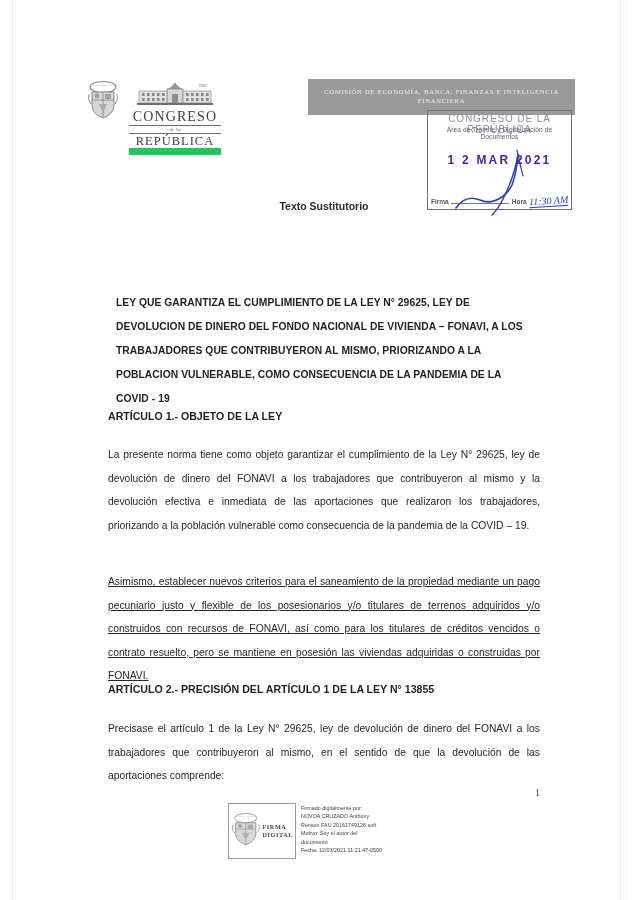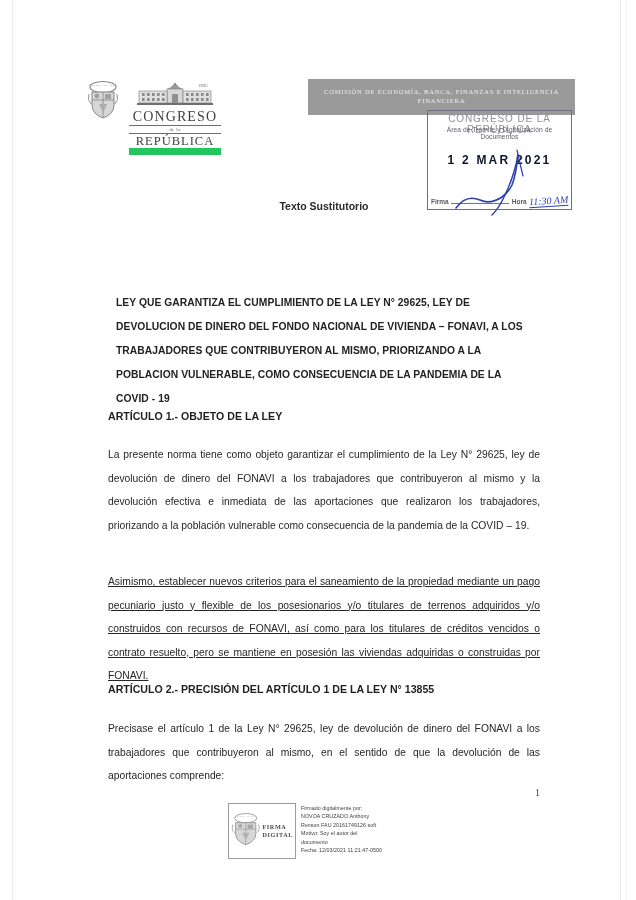--- a/index.html
+++ b/index.html
@@ -167,21 +167,21 @@
   }
   .stamp-date {
     position: absolute;
     left: 0; right: 0;
     top: 42px;
     text-align: center;
     font-family: "Liberation Sans", sans-serif;
     font-size: 12px;
     font-weight: 700;
     letter-spacing: 2.2px;
-    color: #0f172a;
+    color: #4c1d95;
   }
   .stamp-recibido {
     position: absolute;
     left: 0; right: 0;
     top: 64px;
     text-align: center;
     font-family: "Liberation Sans", sans-serif;
     font-size: 15px;
     font-weight: 700;
     letter-spacing: 4.2px;

